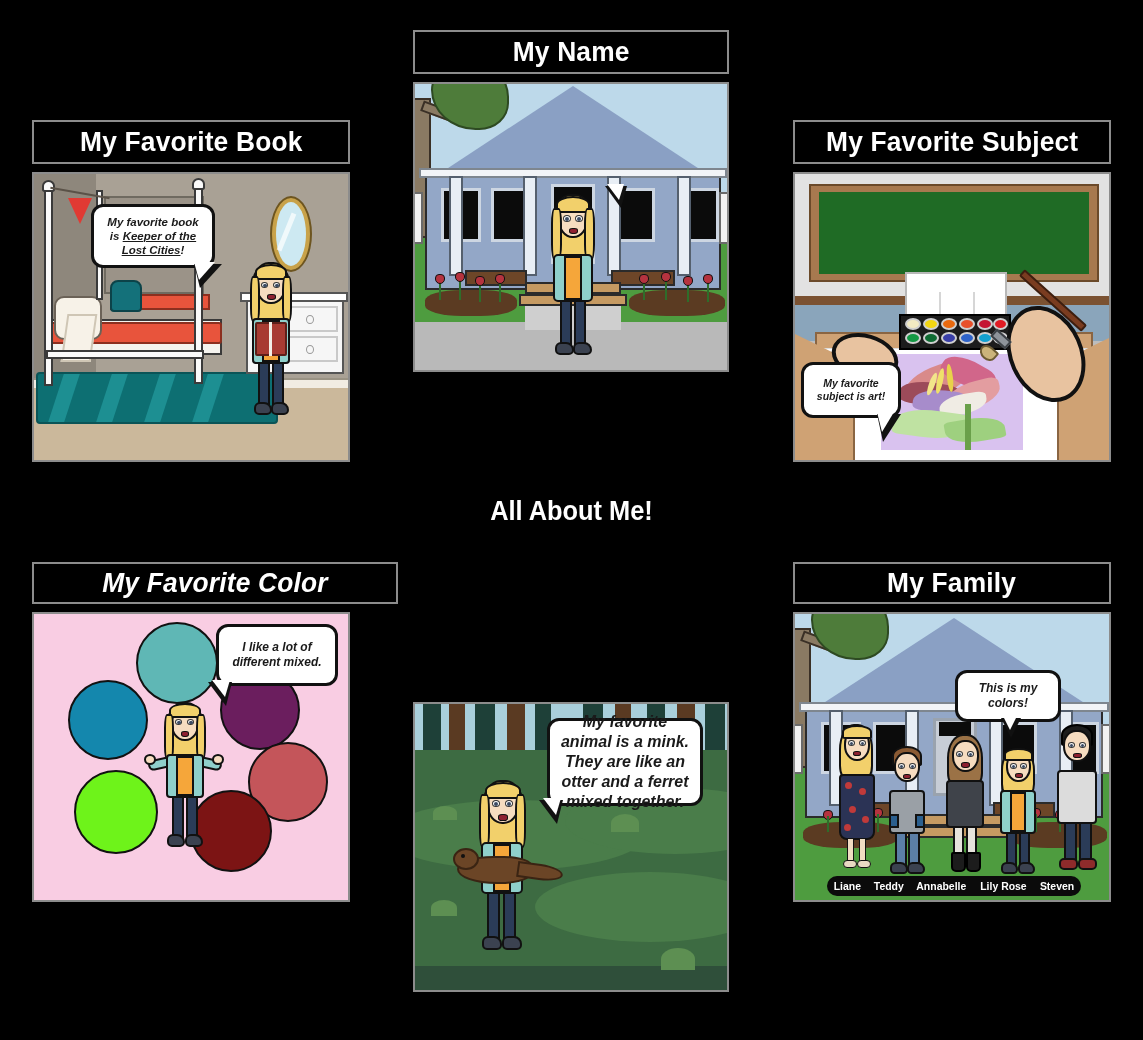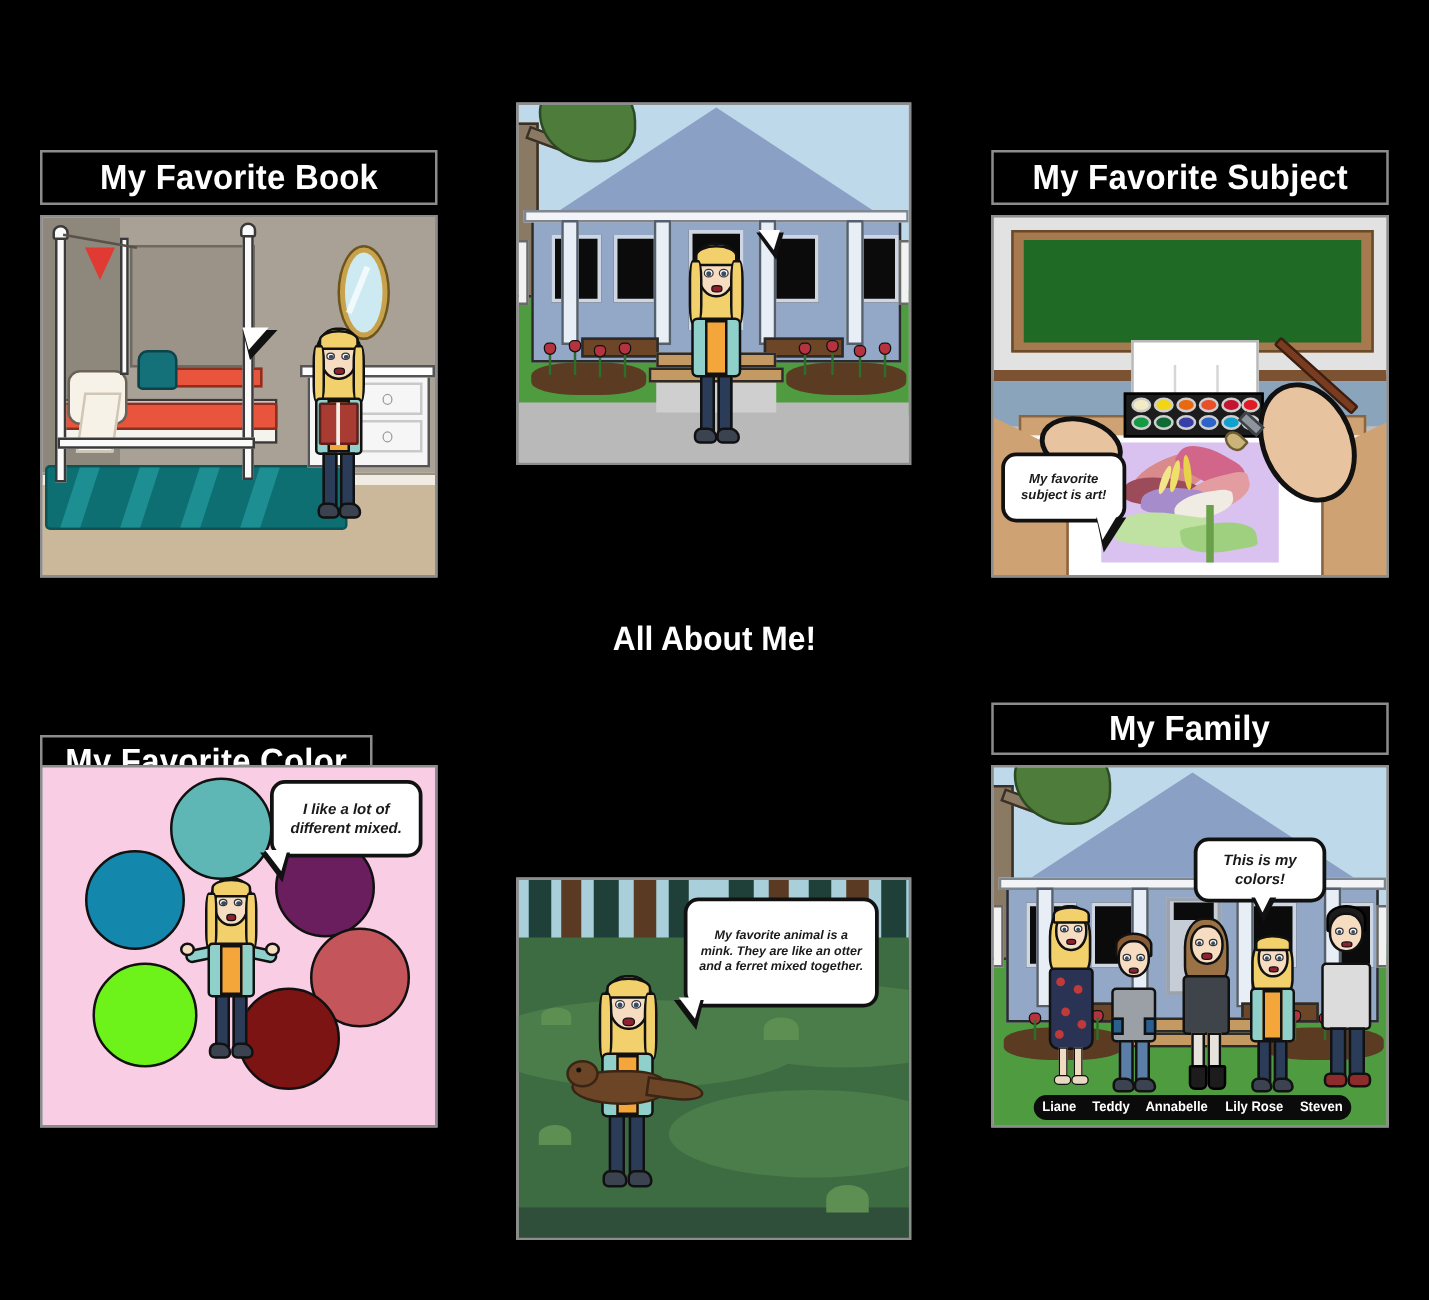--- a/index.html
+++ b/index.html
@@ -222,25 +222,33 @@
         <div class="p-jacket" style="left:10px;top:56px;width:38px;height:46px;border-radius:4px;"></div>
         <div class="p-shirt" style="left:20px;top:58px;width:18px;height:42px;"></div>
         <div class="abs" style="left:13px;top:60px;width:32px;height:34px;background:#a83b32;border:2px solid #5d1f19;border-radius:2px;"></div>
         <div class="abs" style="left:27px;top:60px;width:3px;height:34px;background:#f3efe6;"></div>
         <div class="p-leg" style="left:16px;top:100px;width:12px;height:44px;"></div>
         <div class="p-leg" style="left:30px;top:100px;width:12px;height:44px;"></div>
         <div class="p-shoe" style="left:12px;top:140px;width:18px;height:13px;"></div>
         <div class="p-shoe" style="left:29px;top:140px;width:18px;height:13px;"></div>
       </div>
 
+      <div class="bubble" style="left:57px; top:30px; width:124px; height:64px; font-size:11.5px;">
+        <div>
+          <span>My favorite book is </span><u>Keeper of the Lost Cities</u><span>!</span>
+        </div>
+      </div>
       <div class="tail" style="left:160px; top:90px; border-left:6px solid transparent; border-right:22px solid transparent; border-top:24px solid #111;"></div>
       <div class="tail" style="left:160px; top:88px; border-left:5px solid transparent; border-right:16px solid transparent; border-top:18px solid #fff;"></div>
     </div>
   </div>
 
+  <div class="title-bar" style="left:413px; top:30px; width:316px; height:44px;">
+    <span>My Name</span>
+  </div>
 
   <div class="panel" style="left:413px; top:82px; width:316px; height:290px;">
     <div class="scene">
       <div class="sky" style="left:0;top:0;width:316px;height:160px;"></div>
       <div class="grass" style="left:0;top:148px;width:316px;height:100px;"></div>
       <div class="walk" style="left:0;top:238px;width:316px;height:52px;"></div>
       <div class="abs" style="left:110px;top:212px;width:96px;height:34px;background:#cfcfcf;"></div>
 
       <div class="tree-trunk" style="left:-6px;top:14px;width:22px;height:140px;"></div>
       <div class="tree-trunk" style="left:6px;top:22px;width:34px;height:11px;transform:rotate(20deg);"></div>
@@ -369,21 +377,21 @@
       <div class="bubble" style="left:6px; top:188px; width:100px; height:56px; font-size:10.5px;">
         <span>My favorite subject is art!</span>
       </div>
       <div class="tail" style="left:82px; top:240px; border-left:6px solid transparent; border-right:18px solid transparent; border-top:28px solid #111;"></div>
       <div class="tail" style="left:82px; top:238px; border-left:5px solid transparent; border-right:12px solid transparent; border-top:20px solid #fff;"></div>
     </div>
   </div>
 
   <div class="board-title" style="left:0; top:496px; width:1143px;">All About Me!</div>
 
-  <div class="title-bar" style="left:32px; top:588px; width:266px; height:42px;">
+  <div class="title-bar" style="left:32px; top:562px; width:366px; height:42px;font-style:italic;">
     <span>My Favorite Color</span>
   </div>
 
   <div class="panel" style="left:32px; top:612px; width:318px; height:290px;">
     <div class="scene">
       <div class="color-bg" style="left:0;top:0;width:318px;height:290px;"></div>
       <div class="circ" style="left:102px;top:8px;width:82px;height:82px;background:#5fb7b5;"></div>
       <div class="circ" style="left:34px;top:66px;width:80px;height:80px;background:#1487ad;"></div>
       <div class="circ" style="left:186px;top:56px;width:80px;height:80px;background:#6b1e5e;"></div>
       <div class="circ" style="left:214px;top:128px;width:80px;height:80px;background:#c4555a;"></div>
@@ -465,21 +473,21 @@
         <div class="mink" style="left:-14px;top:76px;width:76px;height:28px;"></div>
         <div class="mink" style="left:-18px;top:68px;width:26px;height:22px;border-radius:50%;"></div>
         <div class="abs" style="left:-10px;top:74px;width:4px;height:4px;background:#111;border-radius:50%;"></div>
         <div class="abs" style="left:46px;top:84px;width:46px;height:16px;background:#6b4526;border:2px solid #3a2413;border-radius:0 50% 50% 0;transform:rotate(8deg);"></div>
         <div class="p-leg" style="left:16px;top:112px;width:13px;height:48px;"></div>
         <div class="p-leg" style="left:32px;top:112px;width:13px;height:48px;"></div>
         <div class="p-shoe" style="left:11px;top:156px;width:20px;height:14px;"></div>
         <div class="p-shoe" style="left:31px;top:156px;width:20px;height:14px;"></div>
       </div>
 
-      <div class="bubble" style="left:132px; top:14px; width:156px; height:88px; font-size:10px;">
+      <div class="bubble" style="left:132px; top:14px; width:156px; height:88px; font-size:16px;">
         <span>My favorite animal is a mink. They are like an otter and a ferret mixed together.</span>
       </div>
       <div class="tail" style="left:124px; top:96px; border-left:18px solid transparent; border-right:6px solid transparent; border-top:24px solid #111;"></div>
       <div class="tail" style="left:128px; top:94px; border-left:13px solid transparent; border-right:5px solid transparent; border-top:17px solid #fff;"></div>
     </div>
   </div>
 
   <div class="title-bar" style="left:793px; top:562px; width:318px; height:42px;">
     <span>My Family</span>
   </div>

